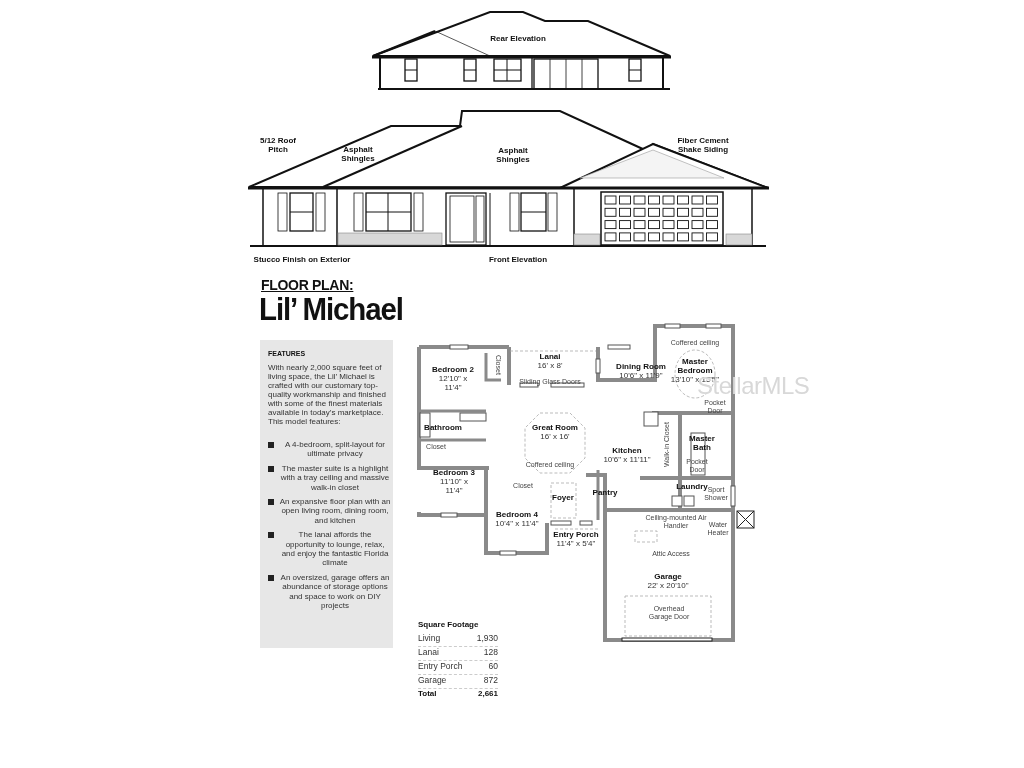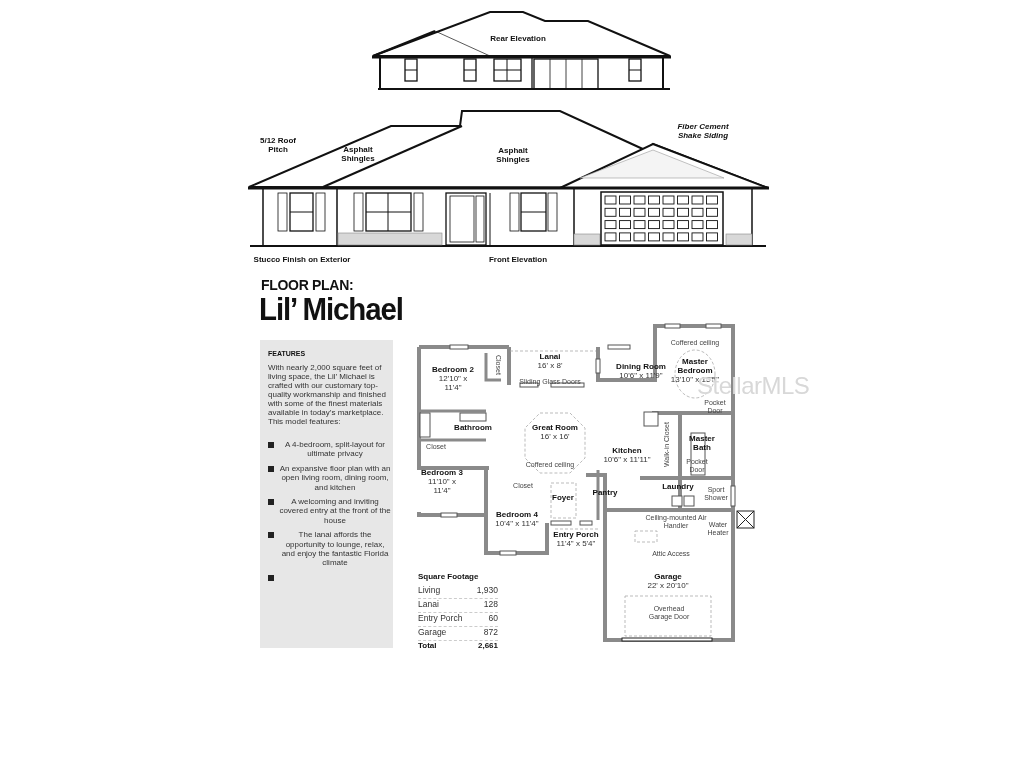--- a/index.html
+++ b/index.html
@@ -1,28 +1,28 @@
 <!DOCTYPE html>
 <html><head>
 <meta charset="utf-8">
 <style>
   html,body{margin:0;padding:0;background:#fff;}
   body{width:1024px;height:768px;position:relative;overflow:hidden;font-family:"Liberation Sans",sans-serif;color:#111;}
   svg{position:absolute;left:0;top:0;}
   .lbl{position:absolute;font-weight:bold;font-size:8px;line-height:9px;text-align:center;color:#111;font-family:"Liberation Sans",sans-serif;}
-  .title1{position:absolute;left:261px;top:277px;font-size:14px;font-weight:bold;letter-spacing:-0.3px;}
+  .title1{position:absolute;left:261px;top:277px;font-size:14px;font-weight:bold;letter-spacing:-0.3px;text-decoration:underline;}
   .title2{position:absolute;left:259px;top:291px;font-size:32px;font-weight:900;letter-spacing:-1.2px;transform:scaleX(0.92);transform-origin:left top;}
   .features{position:absolute;left:260px;top:340px;width:133px;height:308px;background:#e7e7e7;}
   .features .head{position:absolute;left:8px;top:10px;font-size:7px;font-weight:bold;}
   .features .intro{position:absolute;left:8px;top:23px;width:122px;font-size:8px;line-height:9px;color:#333;}
   .features ul{position:absolute;left:8px;top:100px;width:124px;margin:0;padding:0;list-style:none;text-align:center;}
   .features li{font-size:8px;line-height:9.4px;color:#333;margin-bottom:5px;padding-left:10px;position:relative;}
   .features li .bullet{position:absolute;left:0;top:2px;width:6px;height:6px;background:#222;}
   .sqft{position:absolute;left:418px;top:572px;width:80px;}
-  .sqft .head{font-size:8px;font-weight:bold;margin-bottom:4px;}
+  .sqft .head{font-size:8px;font-weight:bold;margin-bottom:4px;margin-top:48px;}
   .sqft .row{display:flex;justify-content:space-between;font-size:8.5px;color:#333;height:13px;border-bottom:1px dashed #ccc;gap:20px;}
   .sqft .row.total{font-weight:bold;color:#111;border-bottom:none;font-size:8px;}
   .room{position:absolute;text-align:center;font-size:8px;line-height:9px;color:#333;}
   .room .nm{font-weight:bold;color:#111;}
   .small{position:absolute;font-size:7px;color:#444;text-align:center;line-height:8px;}
   .watermark{position:absolute;left:697px;top:372px;font-size:24px;color:#d8d8d8;letter-spacing:-0.5px;}
 </style>
 </head>
 <body>
 
@@ -174,36 +174,36 @@
     <rect x="625" y="596" width="86" height="40"></rect>
     <rect x="635" y="531" width="22" height="11"></rect>
     <line x1="555" y1="529" x2="600" y2="529"></line>
   </g>
 </svg>
 
 <div class="lbl" style="left:478px;top:34px;width:80px;">Rear Elevation</div>
 <div class="lbl" style="left:259px;top:136px;width:38px;">5/12 Roof Pitch</div>
 <div class="lbl" style="left:340px;top:145px;width:36px;">Asphalt Shingles</div>
 <div class="lbl" style="left:495px;top:146px;width:36px;">Asphalt Shingles</div>
-<div class="lbl" style="left:672px;top:122px;width:62px;font-style:italic;">Fiber Cement Shake Siding</div>
+<div class="lbl" style="left:672px;top:136px;width:62px;">Fiber Cement Shake Siding</div>
 <div class="lbl" style="left:250px;top:255px;width:104px;">Stucco Finish on Exterior</div>
 <div class="lbl" style="left:480px;top:255px;width:76px;">Front Elevation</div>
 
 <div class="title1">FLOOR PLAN:</div>
 <div class="title2">Lil’ Michael</div>
 
 <div class="features">
   <div class="head">FEATURES</div>
   <div class="intro">With nearly 2,000 square feet of living space, the Lil’ Michael is crafted with our customary top-quality workmanship and finished with some of the finest materials available in today’s marketplace. This model features:</div>
   <ul>
     <li><span class="bullet"></span><span>A 4-bedroom, split-layout for ultimate privacy</span></li>
+    <li><span class="bullet"></span><span>The master suite is a highlight with a tray ceiling and massive walk-in closet</span></li>
     <li><span class="bullet"></span><span>An expansive floor plan with an open living room, dining room, and kitchen</span></li>
-    <li><span class="bullet"></span><span>A welcoming and inviting covered entry at the front of the house</span></li>
     <li><span class="bullet"></span><span>The lanai affords the opportunity to lounge, relax, and enjoy the fantastic Florida climate</span></li>
-    <li><span class="bullet"></span></li>
+    <li><span class="bullet"></span><span>An oversized, garage offers an abundance of storage options and space to work on DIY projects</span></li>
   </ul>
 </div>
 
 <div class="sqft">
   <div class="head">Square Footage</div>
   <div class="row">
       <span>Living</span>
       <span>1,930</span>
     </div>
   <div class="row">
@@ -240,56 +240,56 @@
   <div>10'6" x 11'9"</div>
 </div>
 <div class="small" style="left:665px;top:339px;width:60px;">Coffered ceiling</div>
 <div class="room" style="left:664px;top:357px;width:62px;">
   <div class="nm">Master</div>
   <div class="nm">Bedroom</div>
   <div>13'10" x 15'5"</div>
 </div>
 <div class="watermark">StellarMLS</div>
 <div class="small" style="left:700px;top:399px;width:30px;">Pocket Door</div>
-<div class="room" style="left:431px;top:423px;width:44px;padding-left:20px;">
+<div class="room" style="left:421px;top:423px;width:44px;">
   <div class="nm">Bathroom</div>
 </div>
 <div class="small" style="left:422px;top:443px;width:28px;">Closet</div>
 <div class="room" style="left:520px;top:423px;width:70px;">
   <div class="nm">Great Room</div>
   <div>16' x 16'</div>
 </div>
 <div class="small" style="left:520px;top:461px;width:60px;">Coffered ceiling</div>
 <div class="room" style="left:595px;top:446px;width:64px;">
   <div class="nm">Kitchen</div>
   <div>10'6" x 11'11"</div>
 </div>
 <div class="small" style="left:663px;top:418px;width:12px;height:54px;writing-mode:vertical-rl;transform:rotate(180deg);">Walk-in Closet</div>
 <div class="room" style="left:686px;top:434px;width:32px;">
   <div class="nm">Master</div>
   <div class="nm">Bath</div>
 </div>
 <div class="small" style="left:683px;top:458px;width:28px;">Pocket Door</div>
-<div class="room" style="left:416px;top:468px;width:52px;">
+<div class="room" style="left:428px;top:468px;width:52px;">
   <div class="nm">Bedroom 3</div>
   <div>11'10" x</div>
   <div>11'4"</div>
 </div>
 <div class="small" style="left:508px;top:482px;width:30px;">Closet</div>
 <div class="room" style="left:488px;top:510px;width:58px;">
   <div class="nm">Bedroom 4</div>
   <div>10'4" x 11'4"</div>
 </div>
 <div class="room" style="left:550px;top:493px;width:26px;">
   <div class="nm">Foyer</div>
 </div>
 <div class="room" style="left:588px;top:488px;width:34px;">
   <div class="nm">Pantry</div>
 </div>
-<div class="room" style="left:658px;top:482px;width:40px;">
+<div class="room" style="left:672px;top:482px;width:40px;">
   <div class="nm">Laundry</div>
 </div>
 <div class="small" style="left:703px;top:486px;width:26px;">Sport Shower</div>
 <div class="room" style="left:548px;top:530px;width:56px;">
   <div class="nm">Entry Porch</div>
   <div>11'4" x 5'4"</div>
 </div>
 <div class="small" style="left:645px;top:514px;width:62px;">Ceiling-mounted Air Handler</div>
 <div class="small" style="left:704px;top:521px;width:28px;">Water Heater</div>
 <div class="small" style="left:646px;top:550px;width:50px;">Attic Access</div>

